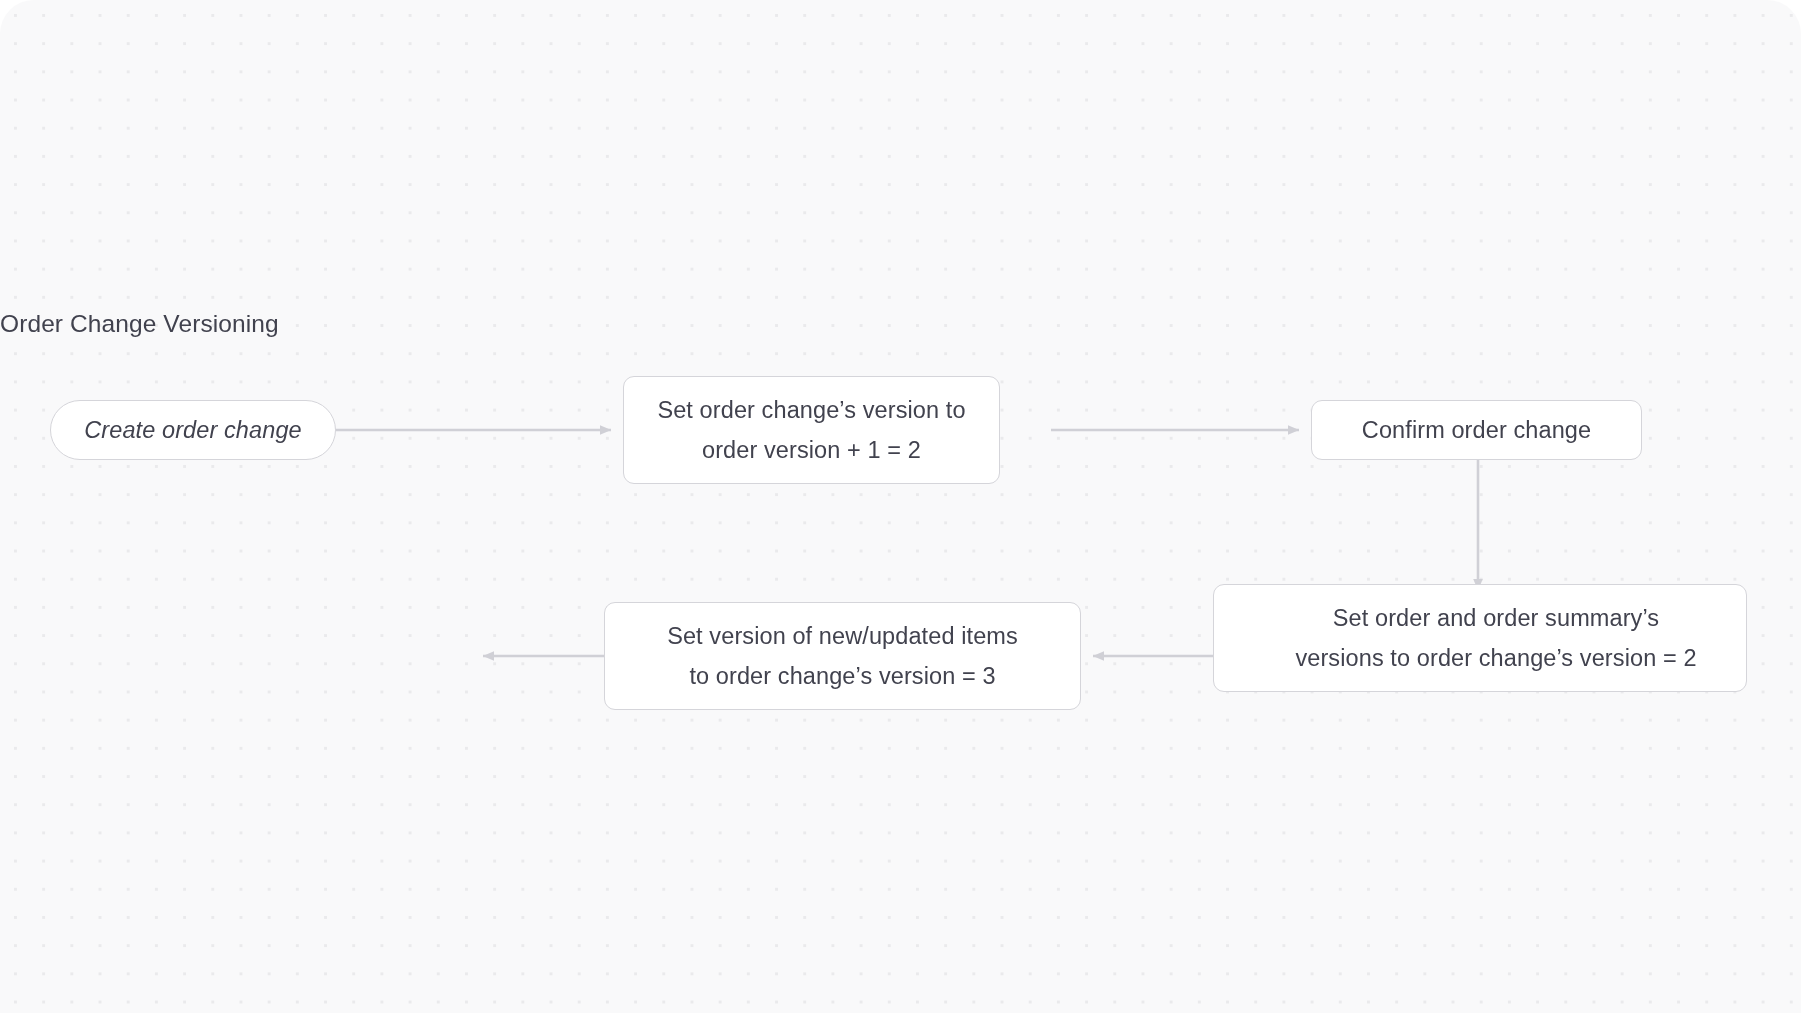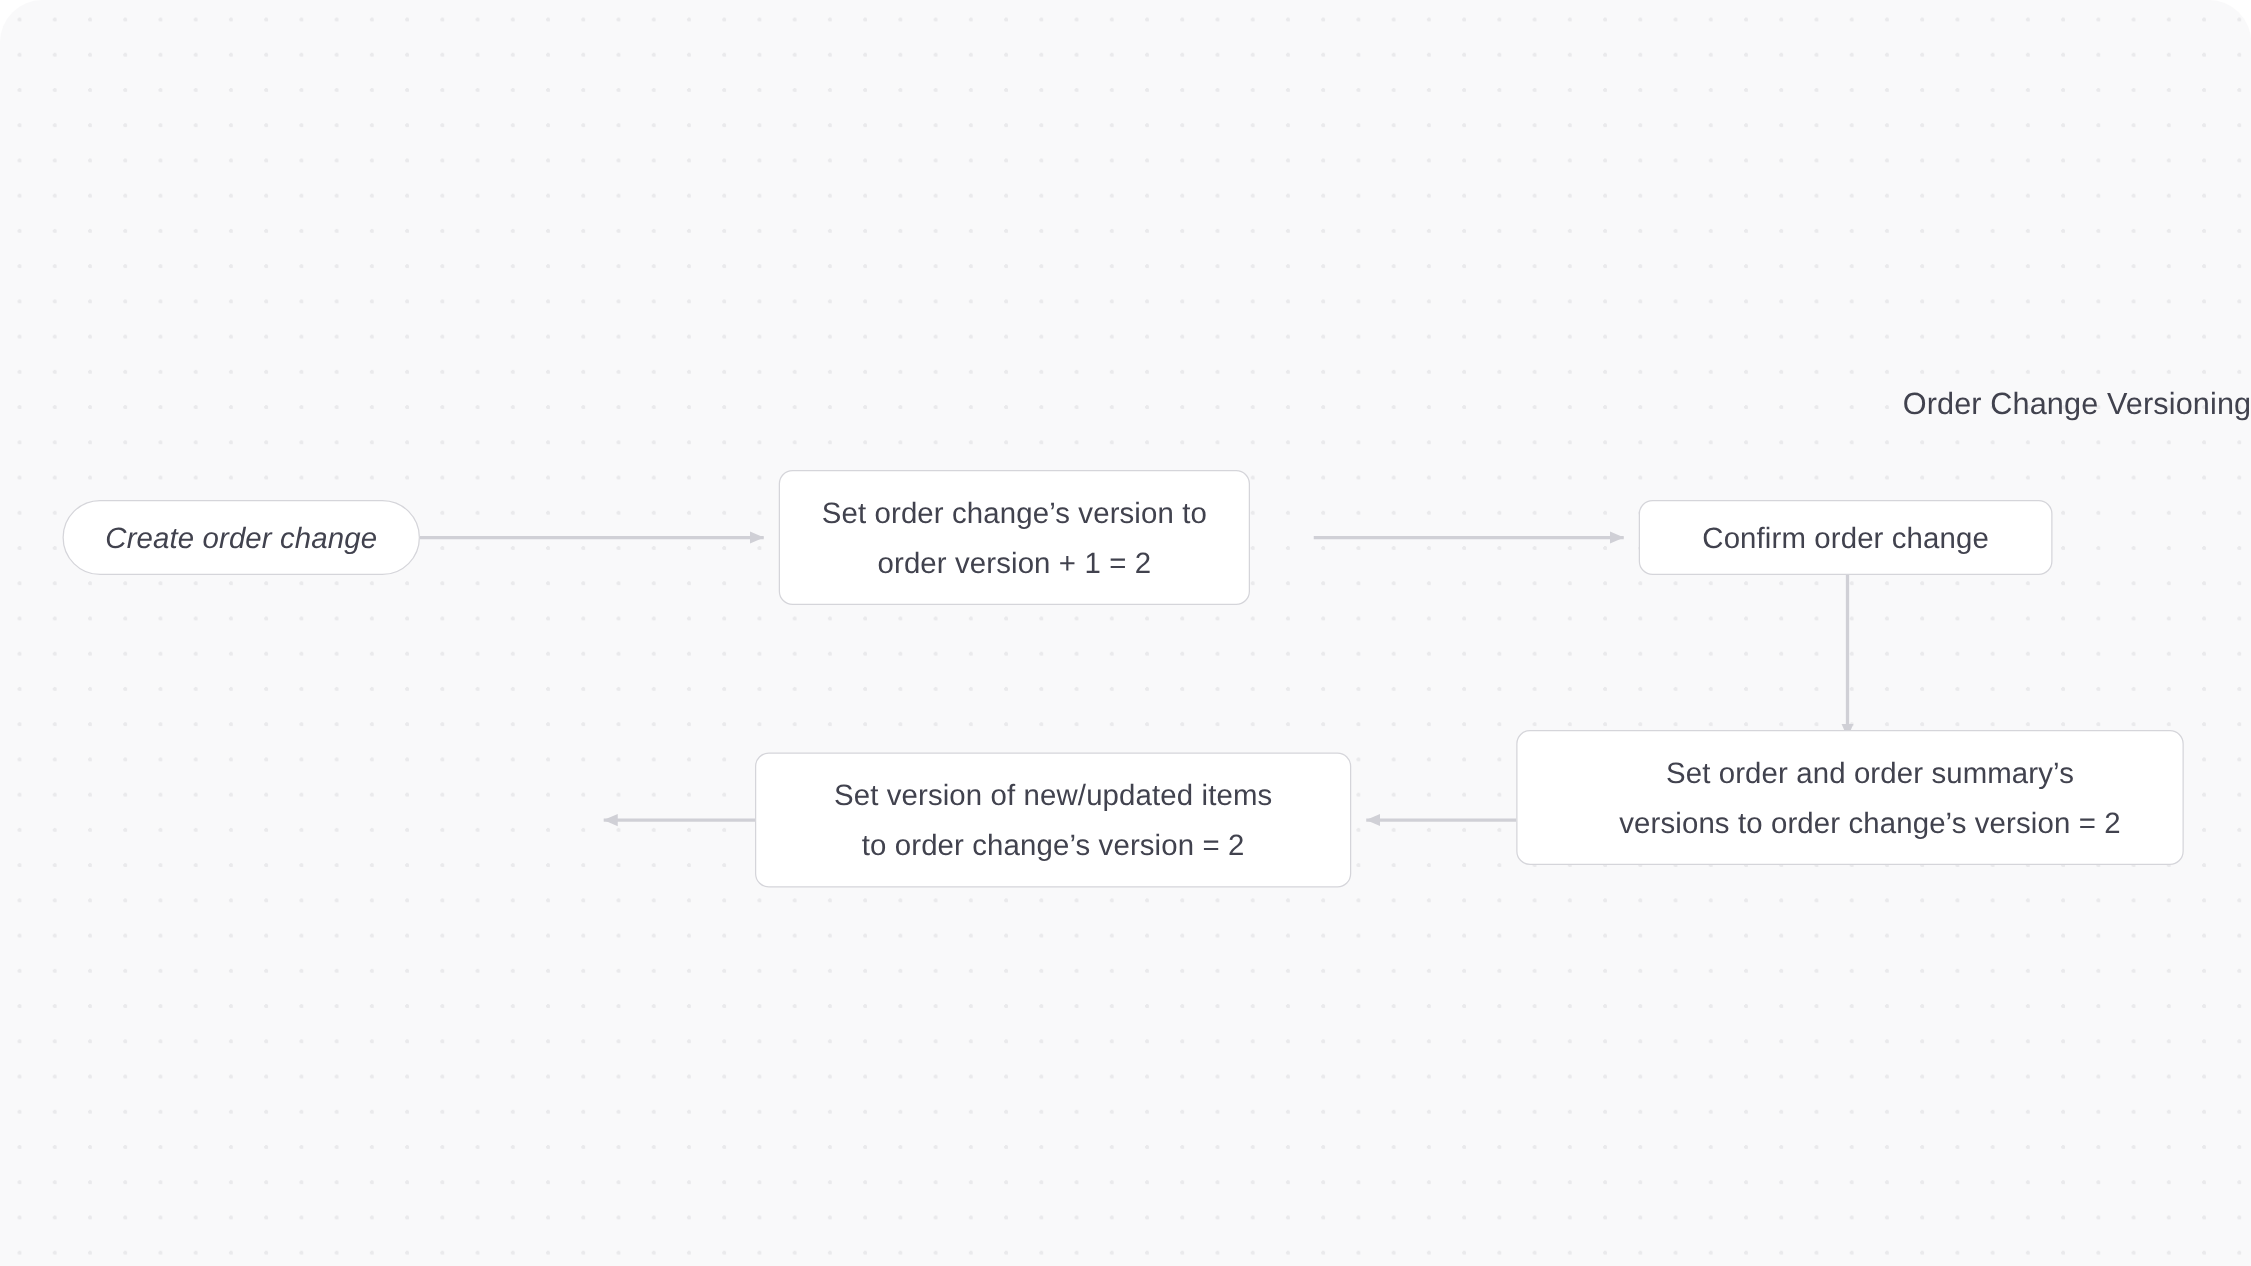--- a/index.html
+++ b/index.html
@@ -27,21 +27,21 @@
     inset: 0;
     width: 1801px;
     height: 1013px;
     pointer-events: none;
   }
   .diagram-title {
     position: absolute;
     left: 0;
     top: 310px;
     width: 1801px;
-    text-align: right;
+    text-align: left;
     font-size: 24.5px;
     color: #41424e;
     letter-spacing: 0.1px;
     white-space: pre;
   }
   .node {
     position: absolute;
     box-sizing: border-box;
     background: #ffffff;
     border: 1.6px solid #d5d5da;
@@ -101,16 +101,16 @@
 
   <div class="node round" id="node-set-order-change-version">Set order change’s version to
 order version + 1 = 2</div>
 
   <div class="node round" id="node-confirm-order-change">Confirm order change</div>
 
   <div class="node round" id="node-set-order-summary-versions">Set order and order summary’s
 versions to order change’s version = 2</div>
 
   <div class="node round" id="node-set-item-versions">Set version of new/updated items
-to order change’s version = 2</div>
+to order change’s version = 3</div>
 
 
 </div>
 
 </body></html>

